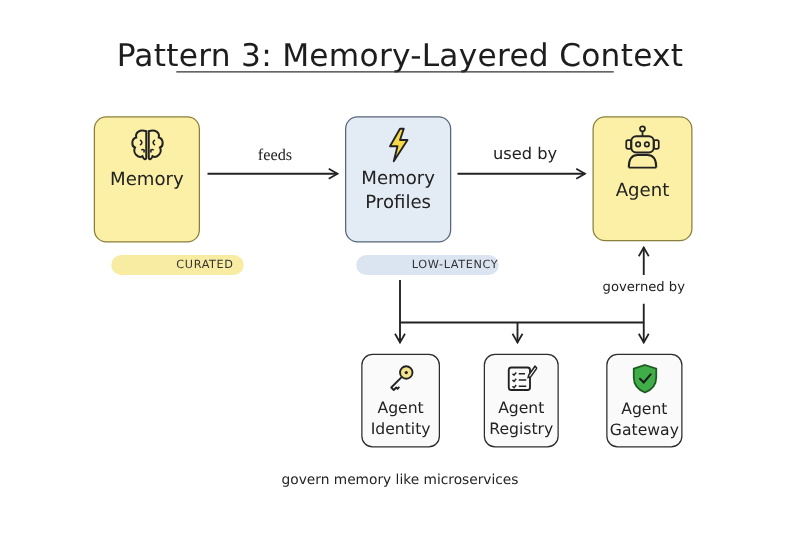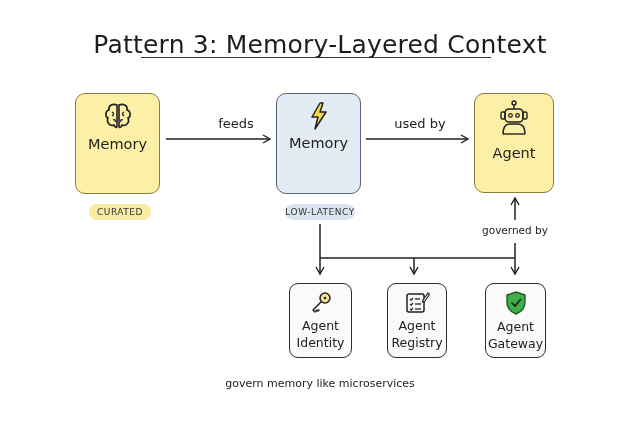--- a/index.html
+++ b/index.html
@@ -23,21 +23,21 @@
     box-sizing: border-box; text-align: center;
   }
   .box.yellow { background: #fbf0a6; border-color: #8a7f3a; }
   .box.blue { background: #e3ebf5; border-color: #55657a; }
   .box.white { background: #fafafa; border-color: #2c2c2c; border-radius: 9px; }
   .box .lbl { display: block; font-size: 14.5px; line-height: 19px; color: #222; }
   .box .sub { display: block; font-size: 9.5px; line-height: 14px; color: #333; margin-top: 2px; }
   .box .ico { display: block; margin: 0 auto; }
   .pill {
     position: absolute; font-size: 9px; letter-spacing: 0.5px; text-align: center;
-    border-radius: 10px; line-height: 16px; color: #333;
+    border-radius: 10px; line-height: 16px; color: #333; padding-left: 44px;
   }
   .pill.yellow { background: #f8eba2; }
   .pill.blue { background: #dbe5f1; }
   .edge-label { position: absolute; font-size: 13px; color: #222; text-align: center; }
   .edge-label.small { font-size: 10.5px; }
   .footer { left: 0; width: 640px; top: 377px; text-align: center; font-size: 11px; color: #222; }
   svg.lines { position: absolute; left: 0; top: 0; }
 </style>
 </head>
 <body>
@@ -53,39 +53,40 @@
   </defs>
   <line x1="166" y1="139" x2="270" y2="139" stroke="#222" stroke-width="1.5" marker-end="url(#ah)"></line>
   <line x1="366" y1="139" x2="468" y2="139" stroke="#222" stroke-width="1.5" marker-end="url(#ah)"></line>
   <line x1="320" y1="224" x2="320" y2="274" stroke="#222" stroke-width="1.5" marker-end="url(#ah)"></line>
   <line x1="320" y1="258" x2="515" y2="258" stroke="#222" stroke-width="1.5"></line>
   <line x1="414" y1="258" x2="414" y2="274" stroke="#222" stroke-width="1.5" marker-end="url(#ah)"></line>
   <line x1="515" y1="243" x2="515" y2="274" stroke="#222" stroke-width="1.5" marker-end="url(#ah)"></line>
   <line x1="515" y1="220" x2="515" y2="198" stroke="#222" stroke-width="1.5" marker-end="url(#ah)"></line>
 </svg>
 
-<div class="edge-label" style="left:206px; top:116px; width:60px;">feeds</div>
+<div class="edge-label" style="left:190px; top:116px; width:60px;font-family:Liberation Serif, serif;">feeds</div>
 <div class="edge-label" style="left:388px; top:116px; width:64px;">used by</div>
 <div class="edge-label small" style="left:474px; top:224px; width:82px;">governed by</div>
 
 <div class="box yellow" style="left:75px; top:93px; width:85px; height:101px;">
   <svg class="ico" width="30" height="28" viewBox="0 0 30 28" style="margin-top:8px;">
     <path d="M14 3 C9 1 5 4 6 8 C2 9 2 15 5 16 C3 20 7 25 11 23 C12 26 14 26 14 24 Z" fill="none" stroke="#222" stroke-width="1.6"></path>
     <path d="M16 3 C21 1 25 4 24 8 C28 9 28 15 25 16 C27 20 23 25 19 23 C18 26 16 26 16 24 Z" fill="none" stroke="#222" stroke-width="1.6"></path>
     <path d="M9 10 C11 11 11 13 9 14 M21 10 C19 11 19 13 21 14 M10 18 C12 17 13 18 12 20 M20 18 C18 17 17 18 18 20" fill="none" stroke="#222" stroke-width="1.3"></path>
   </svg>
   <span class="lbl" style="margin-top:5px;">Memory</span>
 </div>
 <div class="pill yellow" style="left:89px; top:204px; width:62px;">CURATED</div>
 
 <div class="box blue" style="left:276px; top:93px; width:85px; height:101px;">
   <svg class="ico" width="22" height="30" viewBox="0 0 22 30" style="margin-top:7px;">
     <path d="M12 2 L4 16 L10 16 L7 28 L18 11 L12 11 L15 2 Z" fill="#f6d94a" stroke="#222" stroke-width="1.5" stroke-linejoin="round"></path>
   </svg>
   <span class="lbl" style="margin-top:3px;">Memory</span>
+  <span class="lbl">Profiles</span>
 </div>
 <div class="pill blue" style="left:285px; top:204px; width:70px;">LOW-LATENCY</div>
 
 <div class="box yellow" style="left:474px; top:93px; width:80px; height:100px;">
   <svg class="ico" width="34" height="36" viewBox="0 0 34 36" style="margin-top:6px;">
     <circle cx="17" cy="3" r="2" fill="none" stroke="#222" stroke-width="1.4"></circle>
     <line x1="17" y1="5" x2="17" y2="9" stroke="#222" stroke-width="1.4"></line>
     <rect x="8" y="9" width="18" height="13" rx="4" fill="none" stroke="#222" stroke-width="1.6"></rect>
     <rect x="4" y="12" width="4" height="7" rx="1.5" fill="none" stroke="#222" stroke-width="1.4"></rect>
     <rect x="26" y="12" width="4" height="7" rx="1.5" fill="none" stroke="#222" stroke-width="1.4"></rect>

